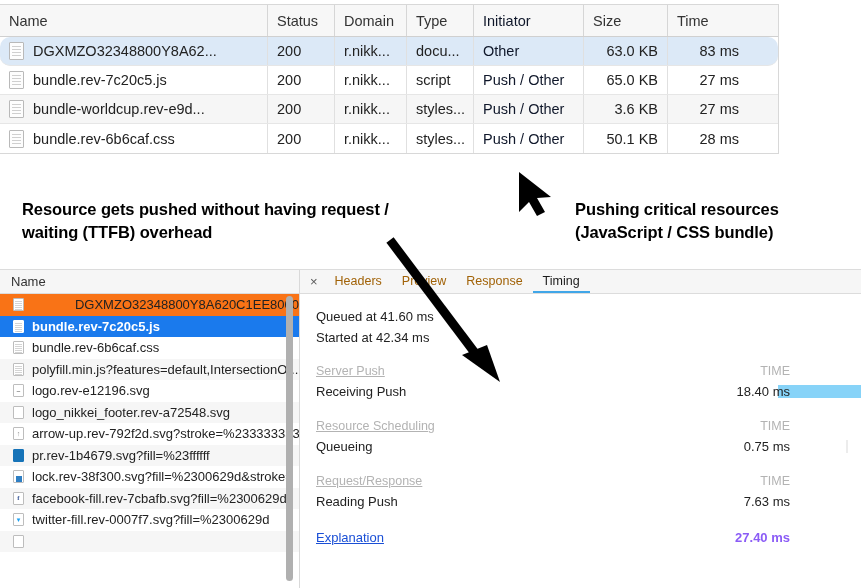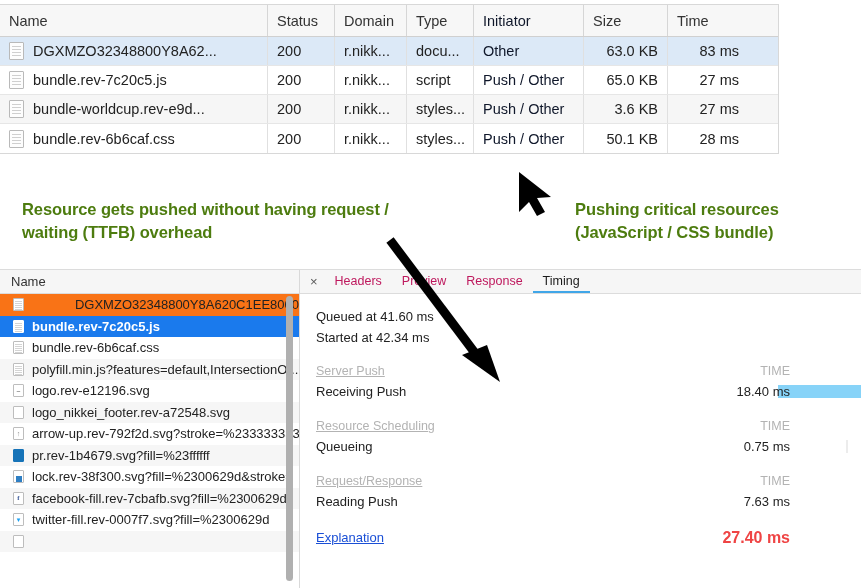--- a/index.html
+++ b/index.html
@@ -57,21 +57,21 @@
   }
   .tt-cell.c-name    { width: 268px; }
   .tt-cell.c-status  { width: 67px; }
   .tt-cell.c-domain  { width: 72px; }
   .tt-cell.c-type    { width: 67px; }
   .tt-cell.c-init    { width: 110px; }
   .tt-cell.c-size    { width: 84px; justify-content: flex-end; }
   .tt-cell.c-time    { width: 80px; justify-content: flex-end; border-right: none;}
   .tt-header .c-size, .tt-header .c-time { justify-content: flex-start; }
 
-  .tt-row.selected { background: #dce9f7; }
+  .tt-row.selected { background: #dce9f7; border-radius: 10px; }
   .tt-row.striped  { background: #f6f6f6; }
   .tt-row .c-init  { color: #0f172a; }
 
   .doc-icon {
     width: 13px;
     height: 16px;
     flex: 0 0 13px;
     border: 1px solid #b9b9b9;
     background: #fdfdfd;
     margin-right: 9px;
@@ -85,21 +85,21 @@
     height: 1px;
     background: #cfcfcf;
     box-shadow: 0 3px 0 #cfcfcf, 0 6px 0 #cfcfcf, 0 9px 0 #cfcfcf;
   }
 
   
   .annot {
     position: absolute;
     font-size: 16.5px;
     line-height: 23px;
-    color: #4d7c0f;
+    color: #000000;
     font-weight: 600;
     letter-spacing: -0.1px;
   }
   #annot-left  { left: 22px;  top: 198px; width: 400px; }
   #annot-right { left: 575px; top: 198px; width: 280px; }
 
   #overlay-svg {
     position: absolute;
     left: 0; top: 0;
     width: 861px; height: 588px;
@@ -216,21 +216,21 @@
     border-bottom: 1px solid #dcdcdc;
     display: flex;
     align-items: stretch;
     padding-left: 7px;
   }
   .tab {
     display: flex;
     align-items: center;
     padding: 0 10px;
     font-size: 12.5px;
-    color: #be185d;
+    color: #a16207;
     box-sizing: border-box;
     border-bottom: 2px solid transparent;
   }
   .tab.active {
     color: #1a1a1a;
     border-bottom: 2px solid #40a6e8;
   }
   #close-tab {
     display: flex;
     align-items: center;
@@ -290,22 +290,22 @@
     line-height: 20px;
   }
   #explanation-link {
     color: #1a4fd6;
     text-decoration: underline;
     font-size: 13px;
   }
   #explanation .tval {
     position: absolute;
     right: 71px;
-    font-size: 16px;
-    color: #ef4444;
+    font-size: 13px;
+    color: #8b5cf6;
     font-weight: bold;
   }
 </style>
 </head>
 <body>
 
 <div id="top-table">
   <div class="tt-row tt-header">
     <div class="tt-cell c-name">Name</div>
     <div class="tt-cell c-status">Status</div>

